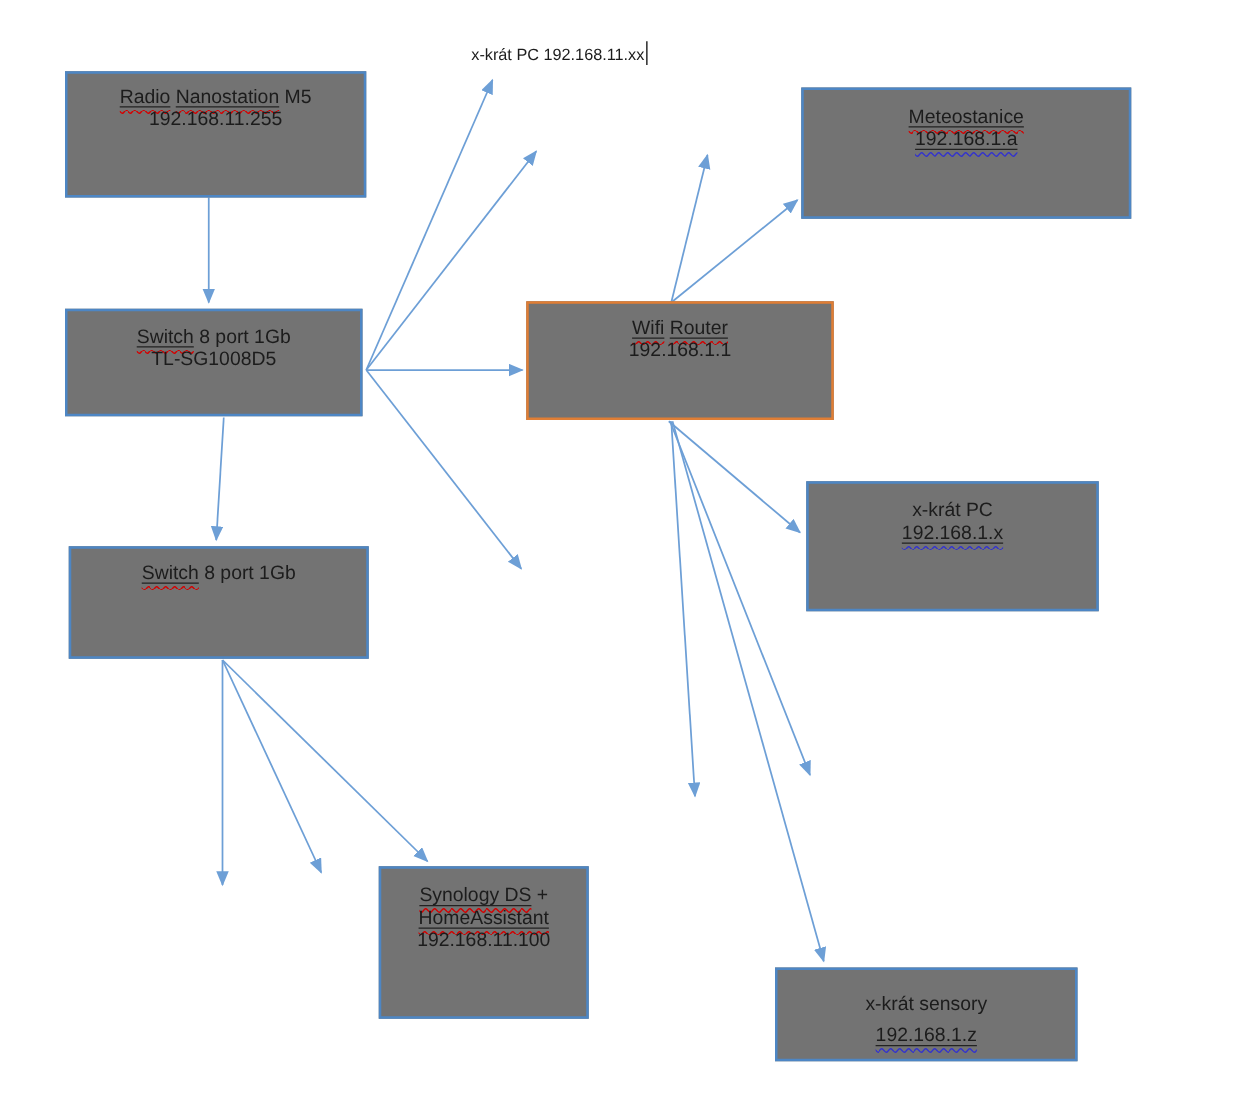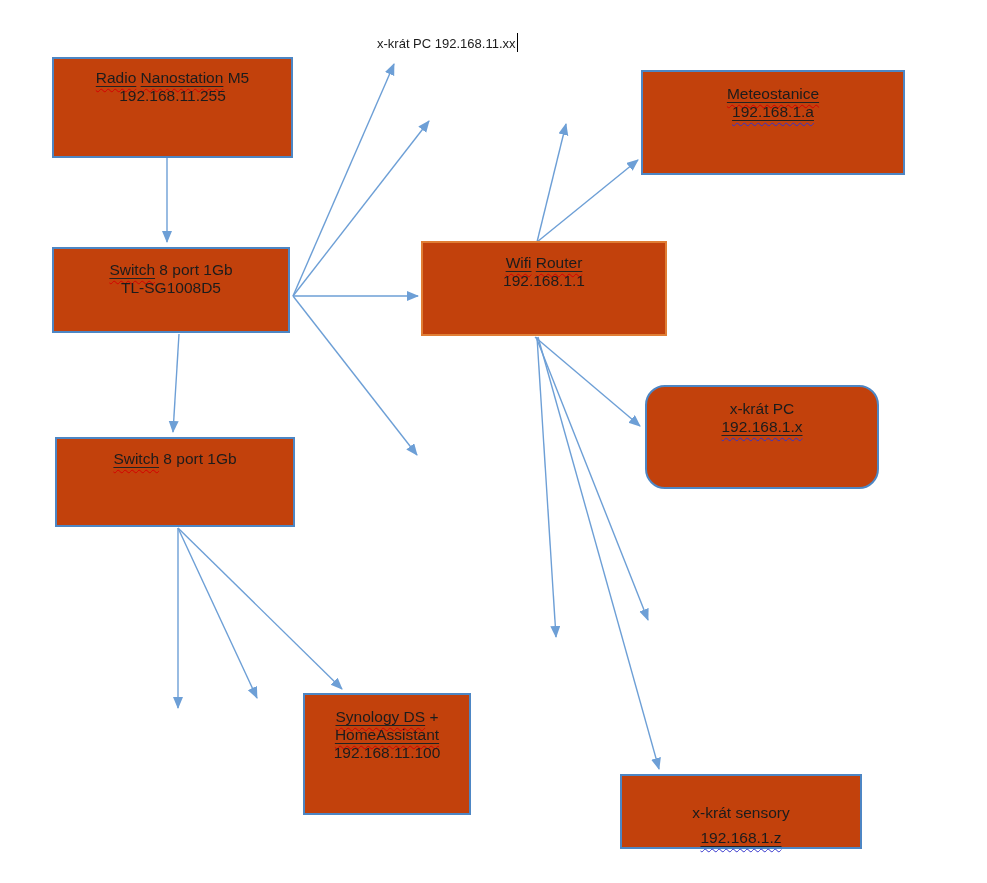--- a/index.html
+++ b/index.html
@@ -4,21 +4,21 @@
 <style>
   html,body { margin:0; padding:0; background:#fff; }
   #canvas {
     position:relative; width:987px; height:883px; background:#ffffff;
     font-family:"Liberation Sans", sans-serif; color:#1c1c1c; overflow:hidden;
   }
   svg.edges { position:absolute; left:0; top:0; width:987px; height:883px; }
   svg.edges line { stroke:#6d9fd6; stroke-width:1.4; }
   .node {
     position:absolute; box-sizing:border-box; border:2px solid #4d86c4;
-    background:#c2410c; display:flex; flex-direction:column; align-items:center;
+    background:#737373; display:flex; flex-direction:column; align-items:center;
     font-size:15.5px;
   }
   .node.orange { border-color:#e07e35; }
   .bline { line-height:18px; white-space:pre; text-align:center; }
   .bline.first { margin-top:0; }
   .node .pad { height:12px; flex:0 0 auto; }
   .node.tight .bline { margin-top:7px; }
   .uline {
     text-decoration-line:underline; text-decoration-color:#222;
     text-decoration-thickness:1px; text-underline-offset:2.5px;
@@ -90,28 +90,28 @@
     <div class="bline first"><span class="uline"><span class="wavy-red">Wifi</span></span><span> </span><span class="uline"><span class="wavy-red">Router</span></span></div>
     <div class="bline"><span>192.168.1.1</span></div>
   </div>
 
   <div class="node" style="left:641px; top:70px; width:264px; height:105px;">
     <div class="pad" style="height:13px"></div>
     <div class="bline first"><span class="uline"><span class="wavy-red">Meteostanice</span></span></div>
     <div class="bline"><span class="uline"><span class="wavy-blue">192.168.1.a</span></span></div>
   </div>
 
-  <div class="node" style="left:645px; top:385px; width:234px; height:104px;border-radius:20px;">
+  <div class="node" style="left:645px; top:385px; width:234px; height:104px;">
     <div class="pad" style="height:13px"></div>
     <div class="bline first"><span>x-krát PC</span></div>
     <div class="bline"><span class="uline"><span class="wavy-blue">192.168.1.x</span></span></div>
   </div>
 
 
-  <div class="node tight" style="left:620px; top:774px; width:242px; height:75px;justify-content:flex-end;">
+  <div class="node tight" style="left:620px; top:774px; width:242px; height:75px;">
     <div class="pad"></div>
     <div class="bline first"><span>x-krát sensory</span></div>
     <div class="bline"><span class="uline"><span class="wavy-blue">192.168.1.z</span></span></div>
   </div>
 
   <div class="node" style="left:303px; top:693px; width:168px; height:122px;">
     <div class="pad" style="height:13px"></div>
     <div class="bline first"><span class="uline"><span class="wavy-red">Synology DS</span></span><span> +</span></div>
     <div class="bline"><span class="uline"><span class="wavy-red">HomeAssistant</span></span></div>
     <div class="bline"><span>192.168.11.100</span></div>

